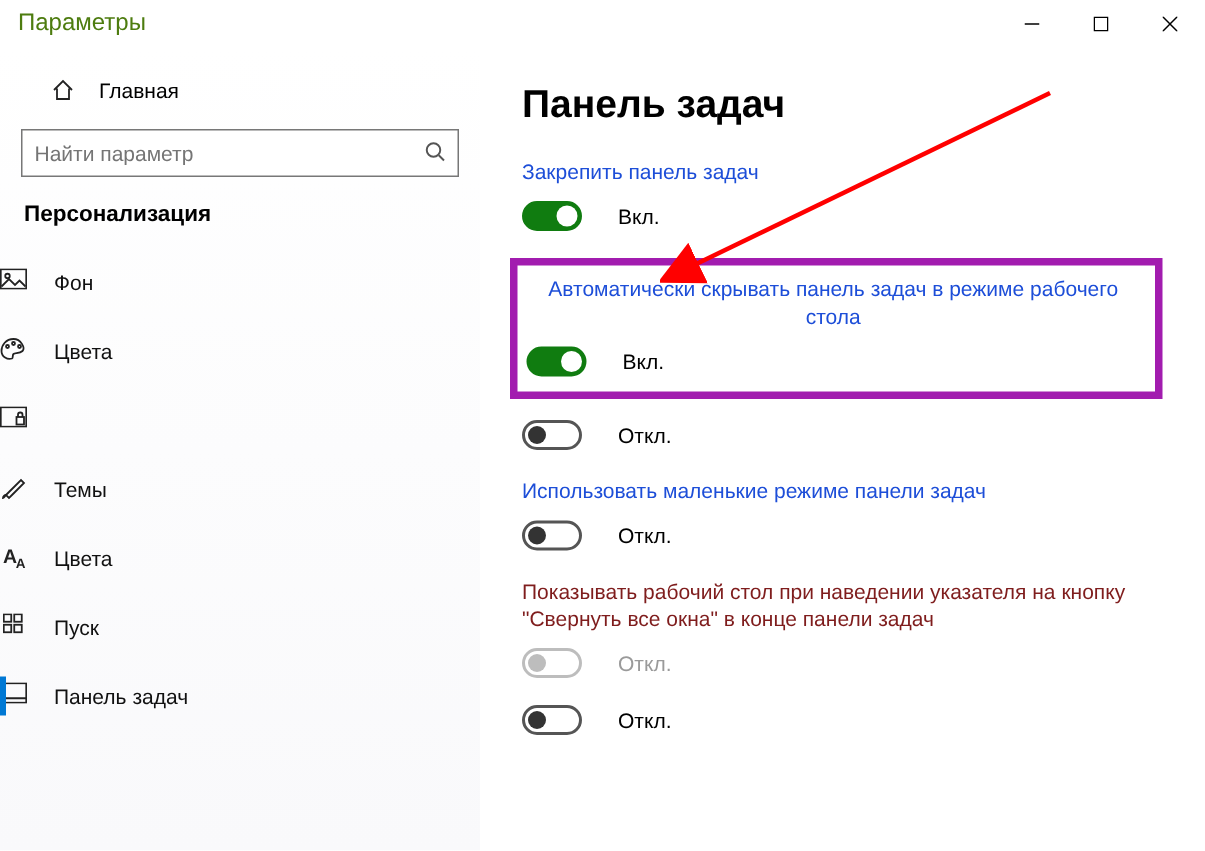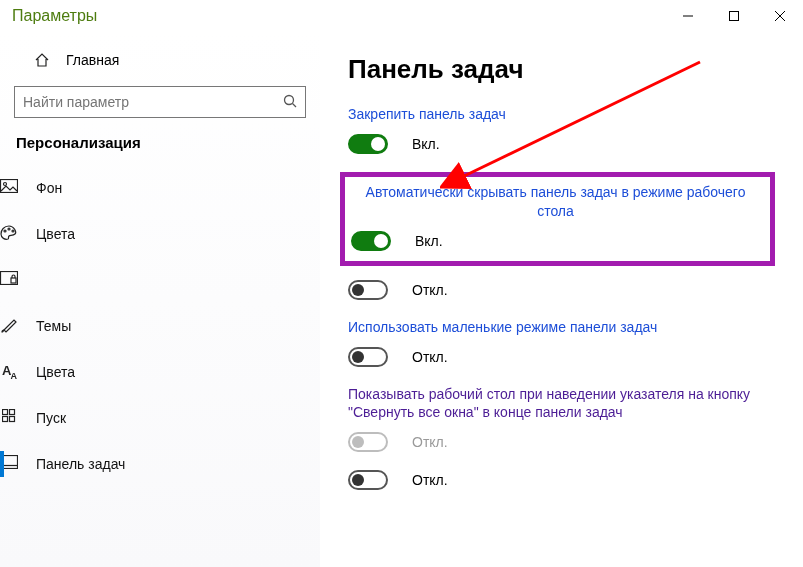--- a/index.html
+++ b/index.html
@@ -26,21 +26,21 @@
   .nav-item { display:flex; align-items:center; height:46px; gap:18px; position:relative; }
   .nav-item .icon { width:18px; height:18px; display:flex; align-items:flex-start; justify-content:center; color:#222; }
   .nav-item.active::before { content:""; position:absolute; left:0; top:10px; bottom:10px; width:4px; background:#0078d4; }
   .nav-label { font-size:14px; color:#111; }
 
   .main { flex:1; padding: 22px 28px 0 28px; overflow:hidden; }
   .page-title { font-size:26px; font-weight:600; margin-bottom:20px; }
 
   .setting { margin-bottom: 18px; }
   .setting-label { font-size:14px; color:#1d4ed8; margin-bottom:10px; line-height:1.35; }
-  .setting-label.disabled { color:#4c1d95; }
+  .setting-label.disabled { color:#7f1d1d; }
   .toggle-row { display:flex; align-items:center; gap:12px; }
   .toggle { width:40px; height:20px; border-radius:10px; position:relative; }
   .toggle.on { background:#107c10; border:2px solid #107c10; }
   .toggle.on .knob { position:absolute; right:1px; top:1px; width:14px; height:14px; border-radius:50%; background:#fff; }
   .toggle.off { background:#fff; border:2px solid #555; }
   .toggle.off .knob { position:absolute; left:2px; top:2px; width:12px; height:12px; border-radius:50%; background:#333; }
   .toggle.disabled { border-color:#bdbdbd; }
   .toggle.disabled .knob { background:#bdbdbd; }
   .toggle-state { font-size:14px;margin-left:12px; }
   .toggle-state.disabled { color:#9a9a9a; }

